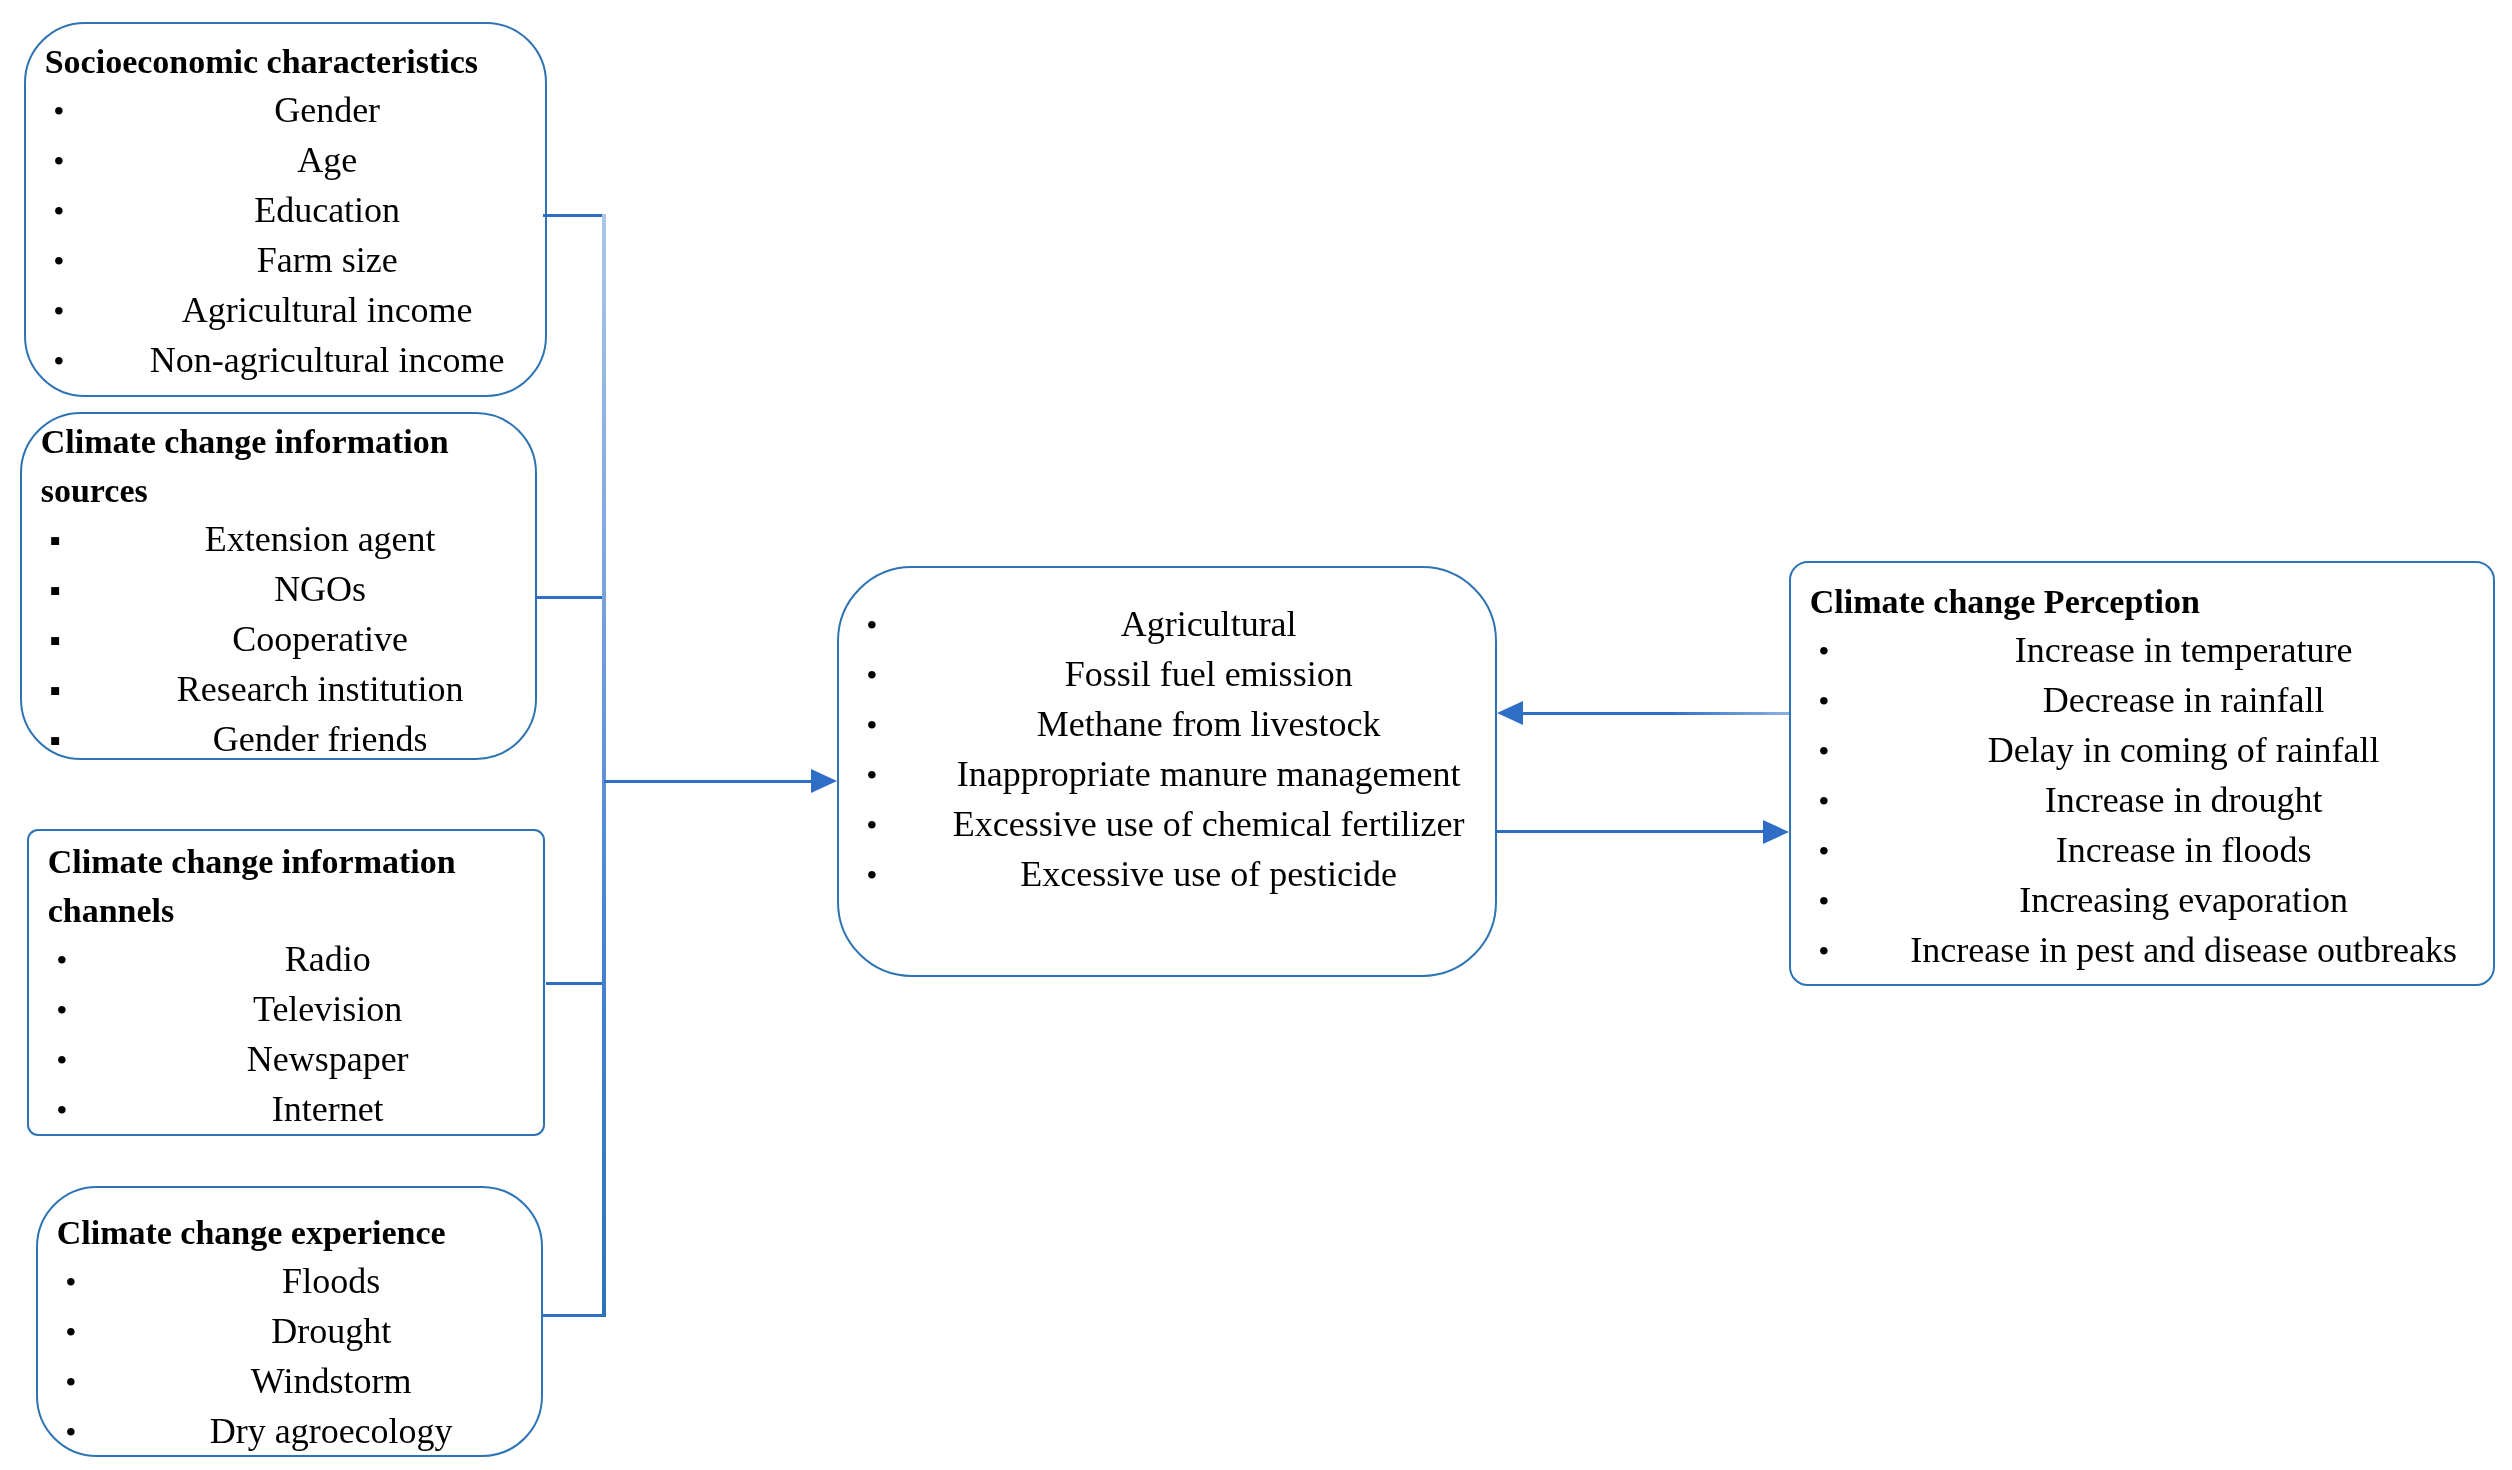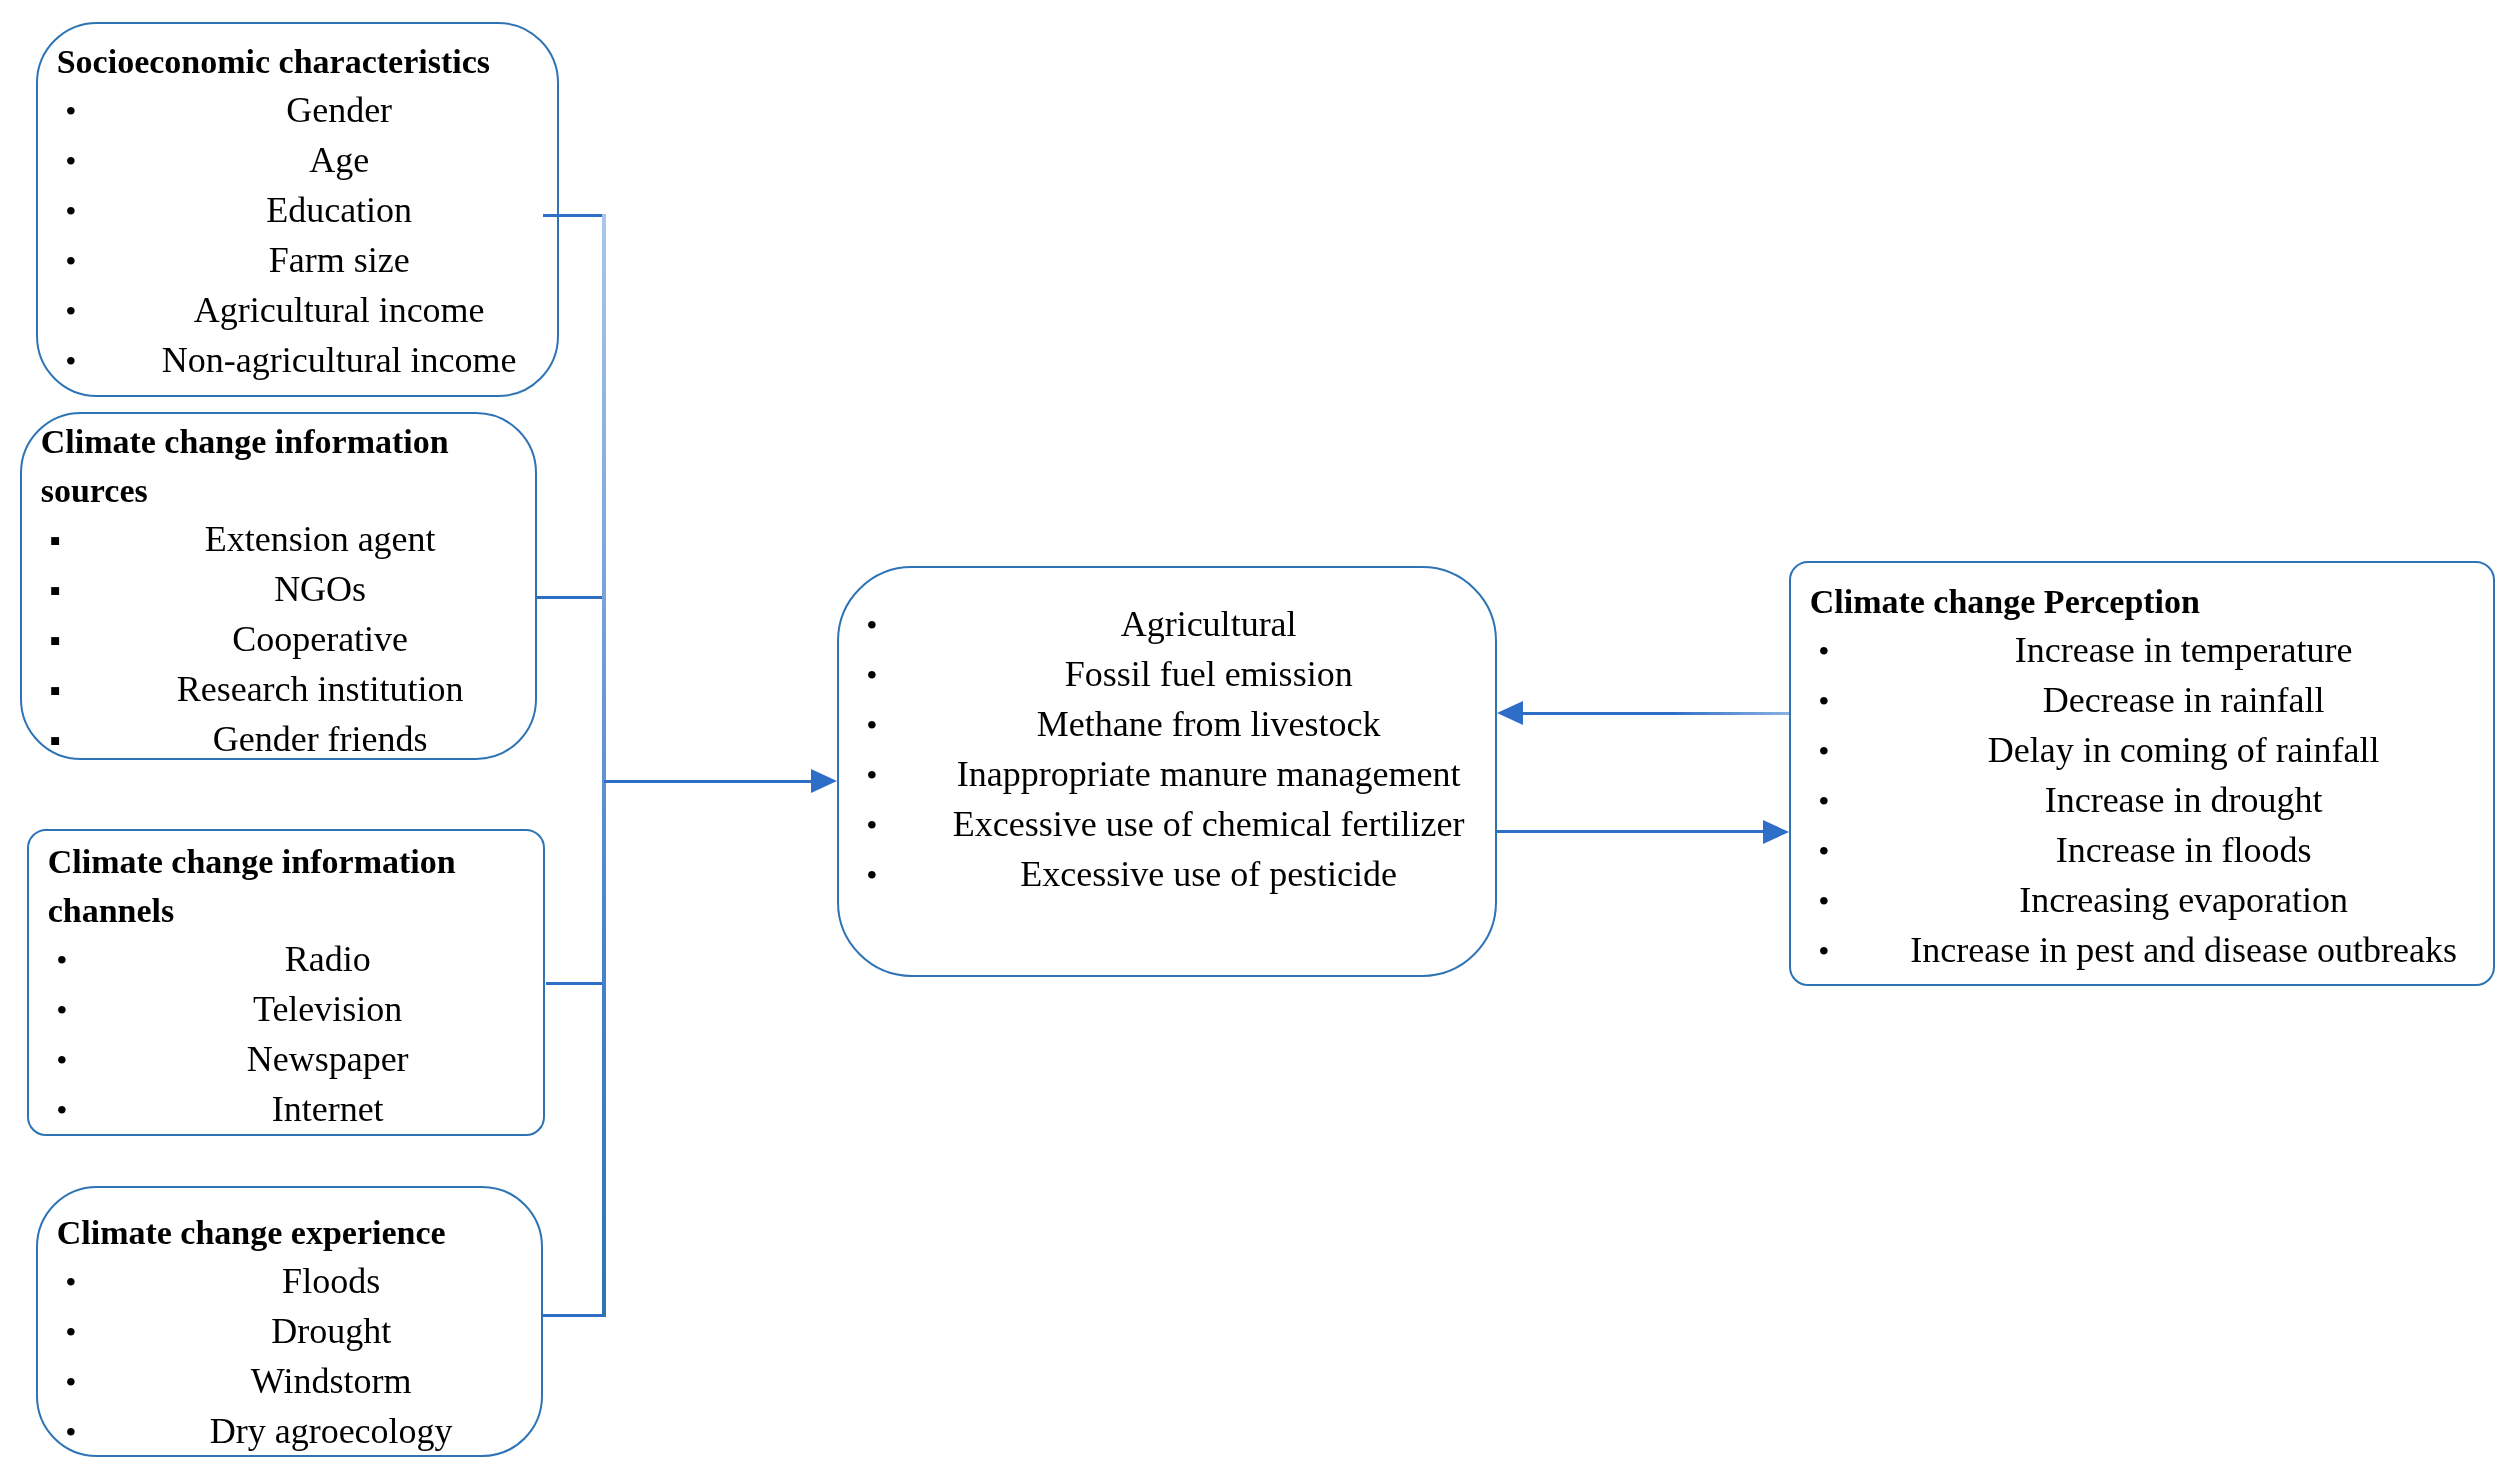--- a/index.html
+++ b/index.html
@@ -64,21 +64,21 @@
     border-bottom: 12.2px solid transparent;
   }
   .tri-right { border-left: 26px solid #2f6ec7; }
   .tri-left  { border-right: 26px solid #2f6ec7; }
 </style>
 </head>
 <body>
 
 <div id="canvas">
 
-  <div class="node" style="left:36px; top:21.5px; width:523px; height:375px; border-radius:61px; padding-top:13px;">
+  <div class="node" style="left:24px; top:21.5px; width:523px; height:375px; border-radius:61px; padding-top:13px;">
     <div class="node-title">Socioeconomic characteristics</div>
     <ul class="items">
       <li>
           <span class="bullet">•</span>
           <span class="item-text">Gender</span>
         </li>
       <li>
           <span class="bullet">•</span>
           <span class="item-text">Age</span>
         </li>
@@ -120,21 +120,21 @@
           <span class="bullet">▪</span>
           <span class="item-text">Research institution</span>
         </li>
       <li>
           <span class="bullet">▪</span>
           <span class="item-text">Gender friends</span>
         </li>
     </ul>
   </div>
 
-  <div class="node" style="left:27px; top:829px; width:518px; height:307px; border-radius:19px; padding-top:5.7px;">
+  <div class="node" style="left:27px; top:829px; width:518px; height:307px; border-radius:11px; padding-top:5.7px;">
     <div class="node-title">Climate change information channels</div>
     <ul class="items">
       <li>
           <span class="bullet">•</span>
           <span class="item-text">Radio</span>
         </li>
       <li>
           <span class="bullet">•</span>
           <span class="item-text">Television</span>
         </li>

